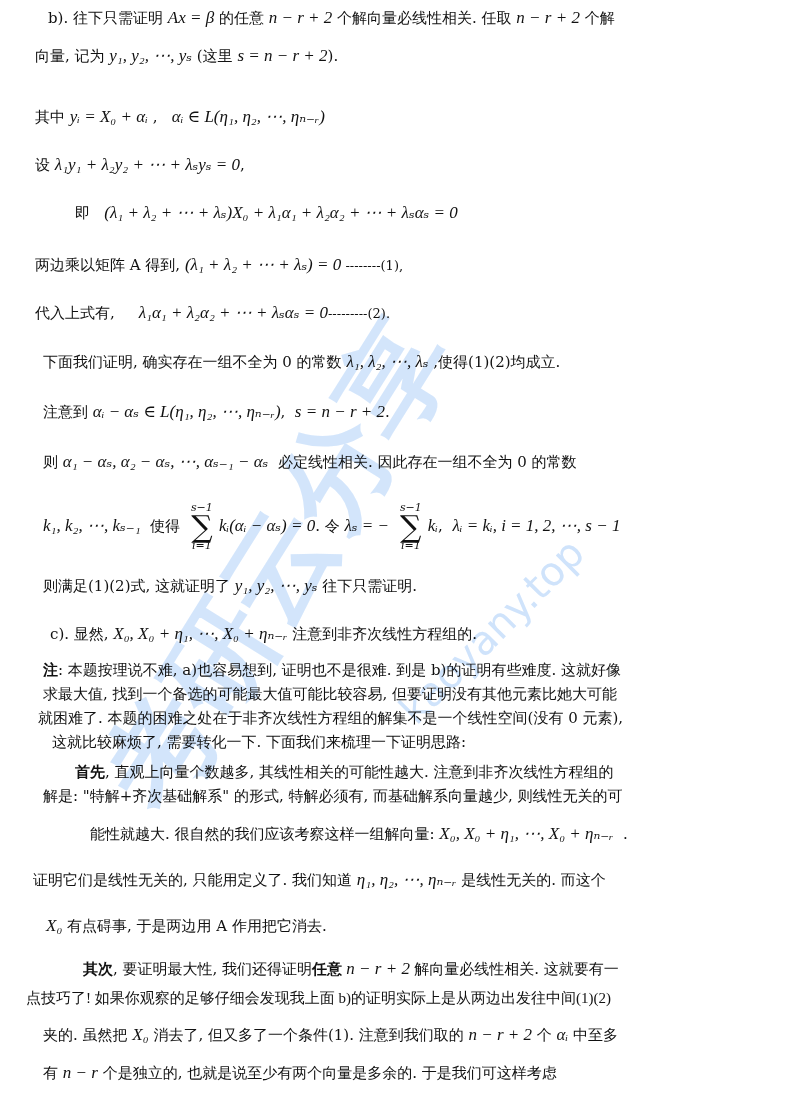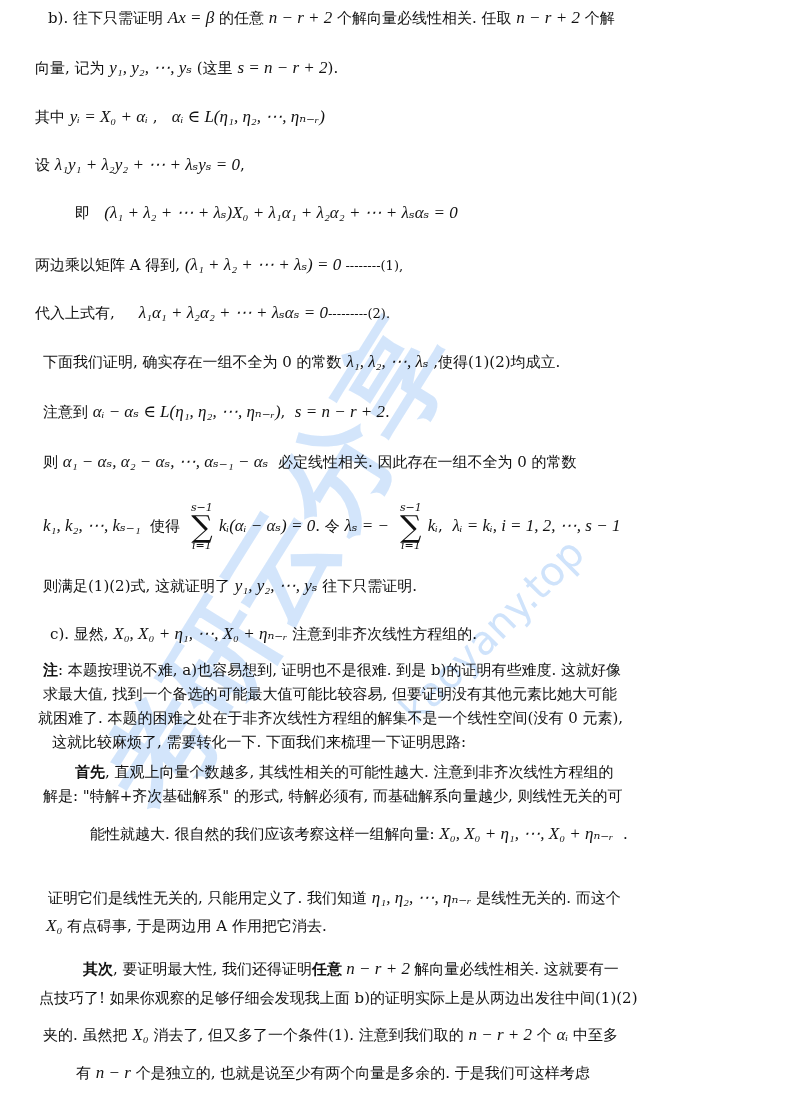--- a/index.html
+++ b/index.html
@@ -23,21 +23,21 @@
 
 <div class="wm" style="left:150px; top:380px; font-size:110px; transform: rotate(-58deg); transform-origin: left top; top:760px; left:70px; opacity:0.9; font-weight:bold;">考研云分享</div>
 <div class="wm" style="left:390px; top:700px; font-size:40px; transform: rotate(-45deg); transform-origin: left top;">kaoyany.top</div>
 
 <div class="content">
 
   <div class="line" style="left:48px; top:8px;">
     <span>b). 往下只需证明 </span><span class="m">Ax = β</span><span> 的任意 </span><span class="m">n − r + 2</span><span> 个解向量必线性相关. 任取 </span><span class="m">n − r + 2</span><span> 个解</span>
   </div>
 
-  <div class="line" style="left:35px; top:58px;">
+  <div class="line" style="left:35px; top:46px;">
     <span>向量, 记为 </span><span class="m">y₁, y₂, ⋯, yₛ</span><span> (这里 </span><span class="m">s = n − r + 2</span><span>).</span>
   </div>
 
   <div class="line" style="left:35px; top:107px;">
     <span>其中 </span><span class="m">yᵢ = X₀ + αᵢ</span><span style="white-space:pre"> ,   </span><span class="m">αᵢ ∈ L(η₁, η₂, ⋯, ηₙ₋ᵣ)</span>
   </div>
 
   <div class="line" style="left:35px; top:155px;">
     <span>设 </span><span class="m">λ₁y₁ + λ₂y₂ + ⋯ + λₛyₛ = 0</span><span>,</span>
   </div>
@@ -103,33 +103,33 @@
 
   <div class="line" style="left:75px; top:762px;text-align:right;">
     <span class="b">首先</span><span>, 直观上向量个数越多, 其线性相关的可能性越大. 注意到非齐次线性方程组的</span>
   </div>
   <div class="line" style="left:43px; top:786px;">
     <span>解是: "特解+齐次基础解系" 的形式, 特解必须有, 而基础解系向量越少, 则线性无关的可</span>
   </div>
   <div class="line" style="left:43px; top:824px;margin-left:47px;">
     <span>能性就越大. 很自然的我们应该考察这样一组解向量: </span><span class="m">X₀, X₀ + η₁, ⋯, X₀ + ηₙ₋ᵣ</span><span style="white-space:pre">  .</span>
   </div>
-  <div class="line" style="left:48px; top:870px;margin-top:18px;">
+  <div class="line" style="left:33px; top:870px;">
     <span>证明它们是线性无关的, 只能用定义了. 我们知道 </span><span class="m">η₁, η₂, ⋯, ηₙ₋ᵣ</span><span> 是线性无关的. 而这个</span>
   </div>
   <div class="line" style="left:46px; top:916px;">
     <span class="m">X₀</span><span> 有点碍事, 于是两边用 A 作用把它消去.</span>
   </div>
 
   <div class="line" style="left:83px; top:959px;">
     <span class="b">其次</span><span>, 要证明最大性, 我们还得证明</span><span class="b">任意</span><span class="m"> n − r + 2 </span><span>解向量必线性相关. 这就要有一</span>
   </div>
-  <div class="line" style="left:39px; top:988px;">
+  <div class="line" style="left:26px; top:988px;font-family:Liberation Serif, serif;">
     <span>点技巧了! 如果你观察的足够仔细会发现我上面 b)的证明实际上是从两边出发往中间(1)(2)</span>
   </div>
   <div class="line" style="left:43px; top:1025px;">
     <span>夹的. 虽然把 </span><span class="m">X₀</span><span> 消去了, 但又多了一个条件(1). 注意到我们取的 </span><span class="m">n − r + 2</span><span> 个 </span><span class="m">αᵢ</span><span> 中至多</span>
   </div>
-  <div class="line" style="left:43px; top:1063px;margin-left:33px;">
+  <div class="line" style="left:43px; top:1063px;">
     <span>有 </span><span class="m">n − r</span><span> 个是独立的, 也就是说至少有两个向量是多余的. 于是我们可这样考虑</span>
   </div>
 
 </div>
 
 </body></html>

